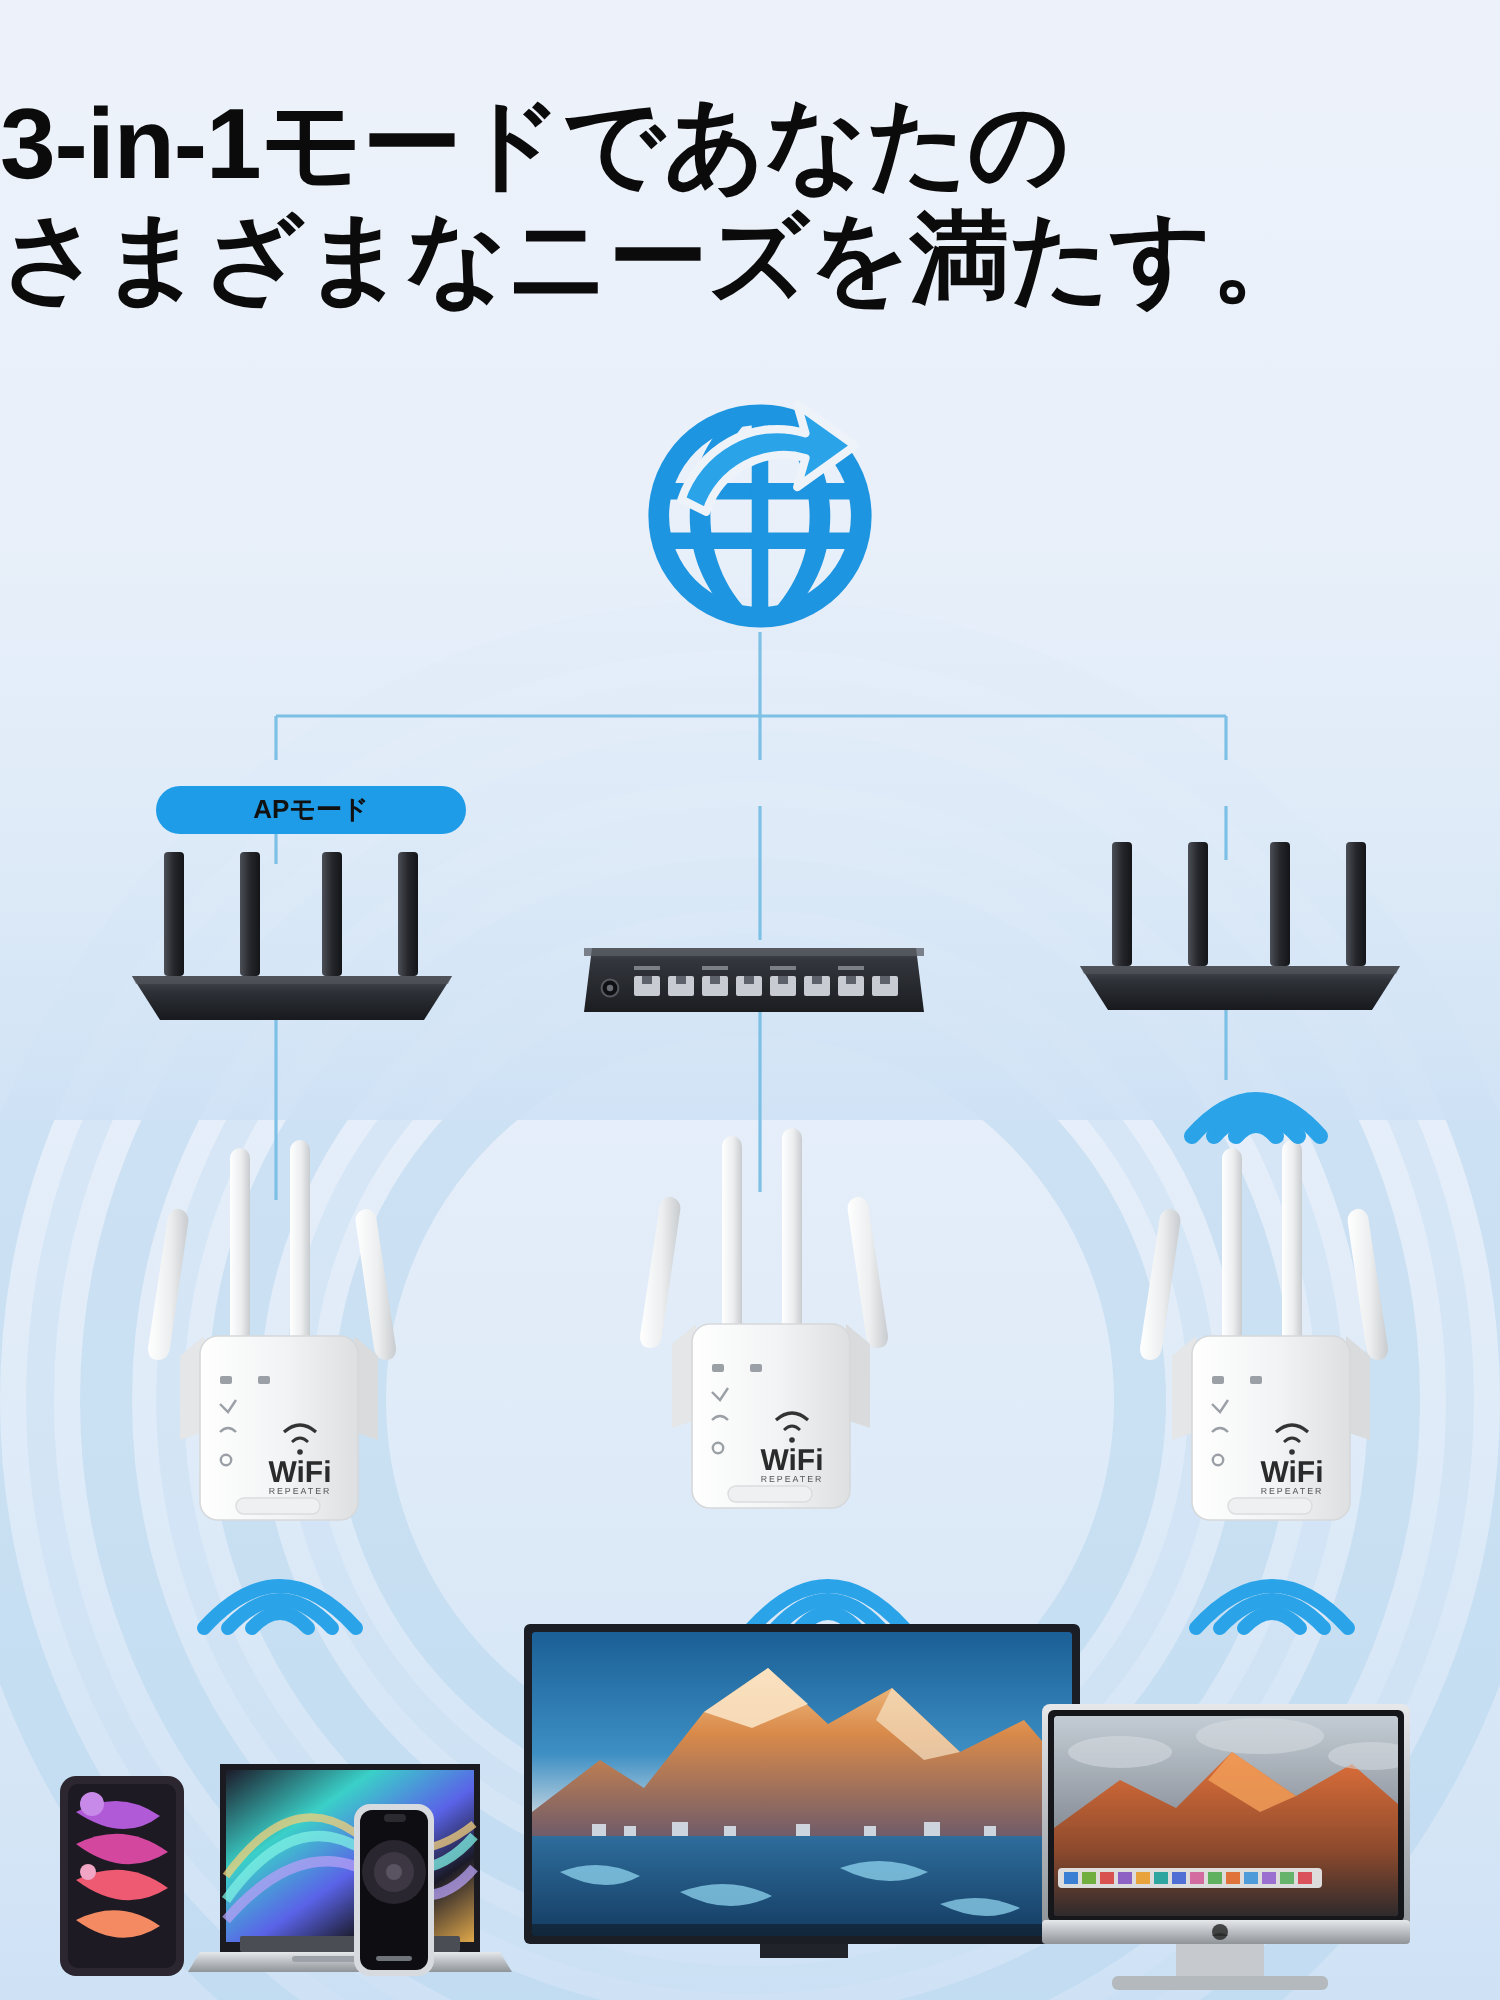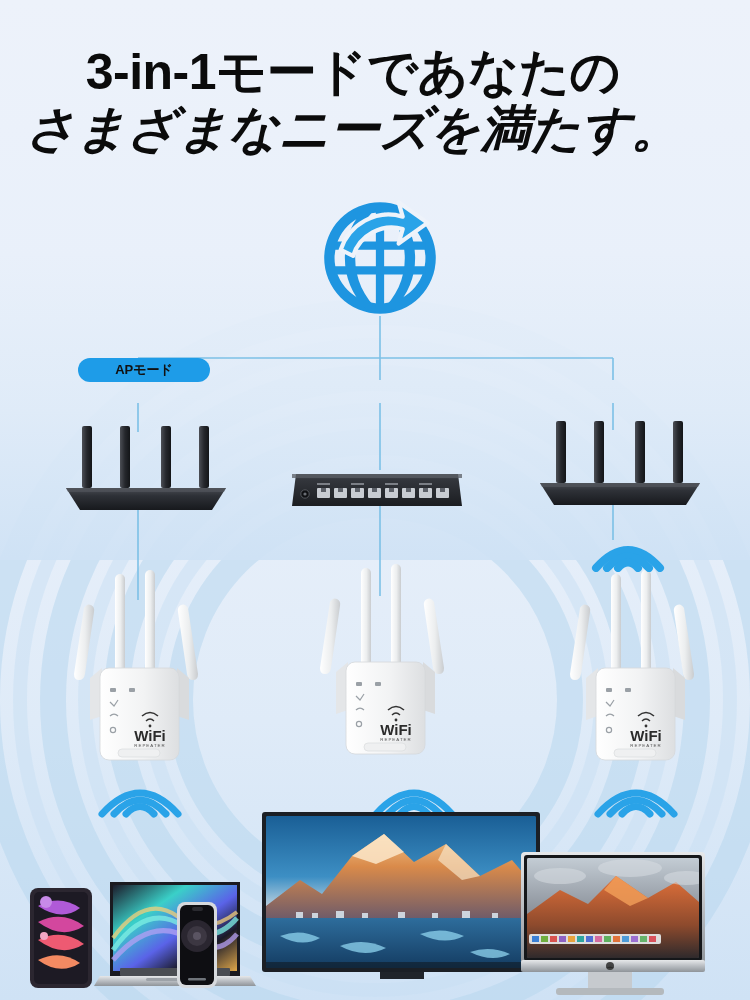--- a/index.html
+++ b/index.html
@@ -16,50 +16,49 @@
     background:linear-gradient(180deg,#edf2fa 0%,#eaf1fa 38%,#e4eefa 60%,#dbe9f8 78%,#d3e4f6 100%);
     overflow:hidden;
   }
 
   
   .bg-arcs { position:absolute; left:0; top:0; width:750px; height:1000px; pointer-events:none; }
 
   
   .headline {
     position:absolute; left:0; top:44px; width:706px;
-    text-align:center;
     font-weight:bold;
     color:#0b0b0b;
     letter-spacing:-0.5px;
     line-height:1.14;
   }
   .hl-line { display:block; white-space:nowrap; }
   .hl1 { font-size:50px; }
-  .hl2 { font-size:50px;font-style:italic; }
+  .hl2 { font-size:50px; }
 
   
   .lines { position:absolute; left:0; top:0; width:750px; height:1000px; pointer-events:none; }
 
   
   .globe { position:absolute; left:318px; top:196px; width:124px; height:124px; }
 
   
   .pill {
     position:absolute;
     height:24px;
     border-radius:14px;
     background:#1e9ce8;
     color:#111;
     font-size:13px;
     font-weight:bold;
     display:flex; align-items:center; justify-content:center;
     white-space:nowrap;
     padding:0 14px;
   }
-  .pill-ap  { left:78px;  top:358px; width:132px; }
+  .pill-ap  { left:78px;  top:393px; width:155px; }
   .pill-rep { left:320px; top:379px; width:140px; }
   .pill-rt  { left:527px; top:379px; width:172px; font-size:12px; }
 
   
   .router { position:absolute; width:176px; height:95px; }
   .router-left  { left:58px;  top:420px; }
   .router-right { left:532px; top:415px; }
 
   
   .switch { position:absolute; left:292px; top:468px; width:170px; height:42px; }

